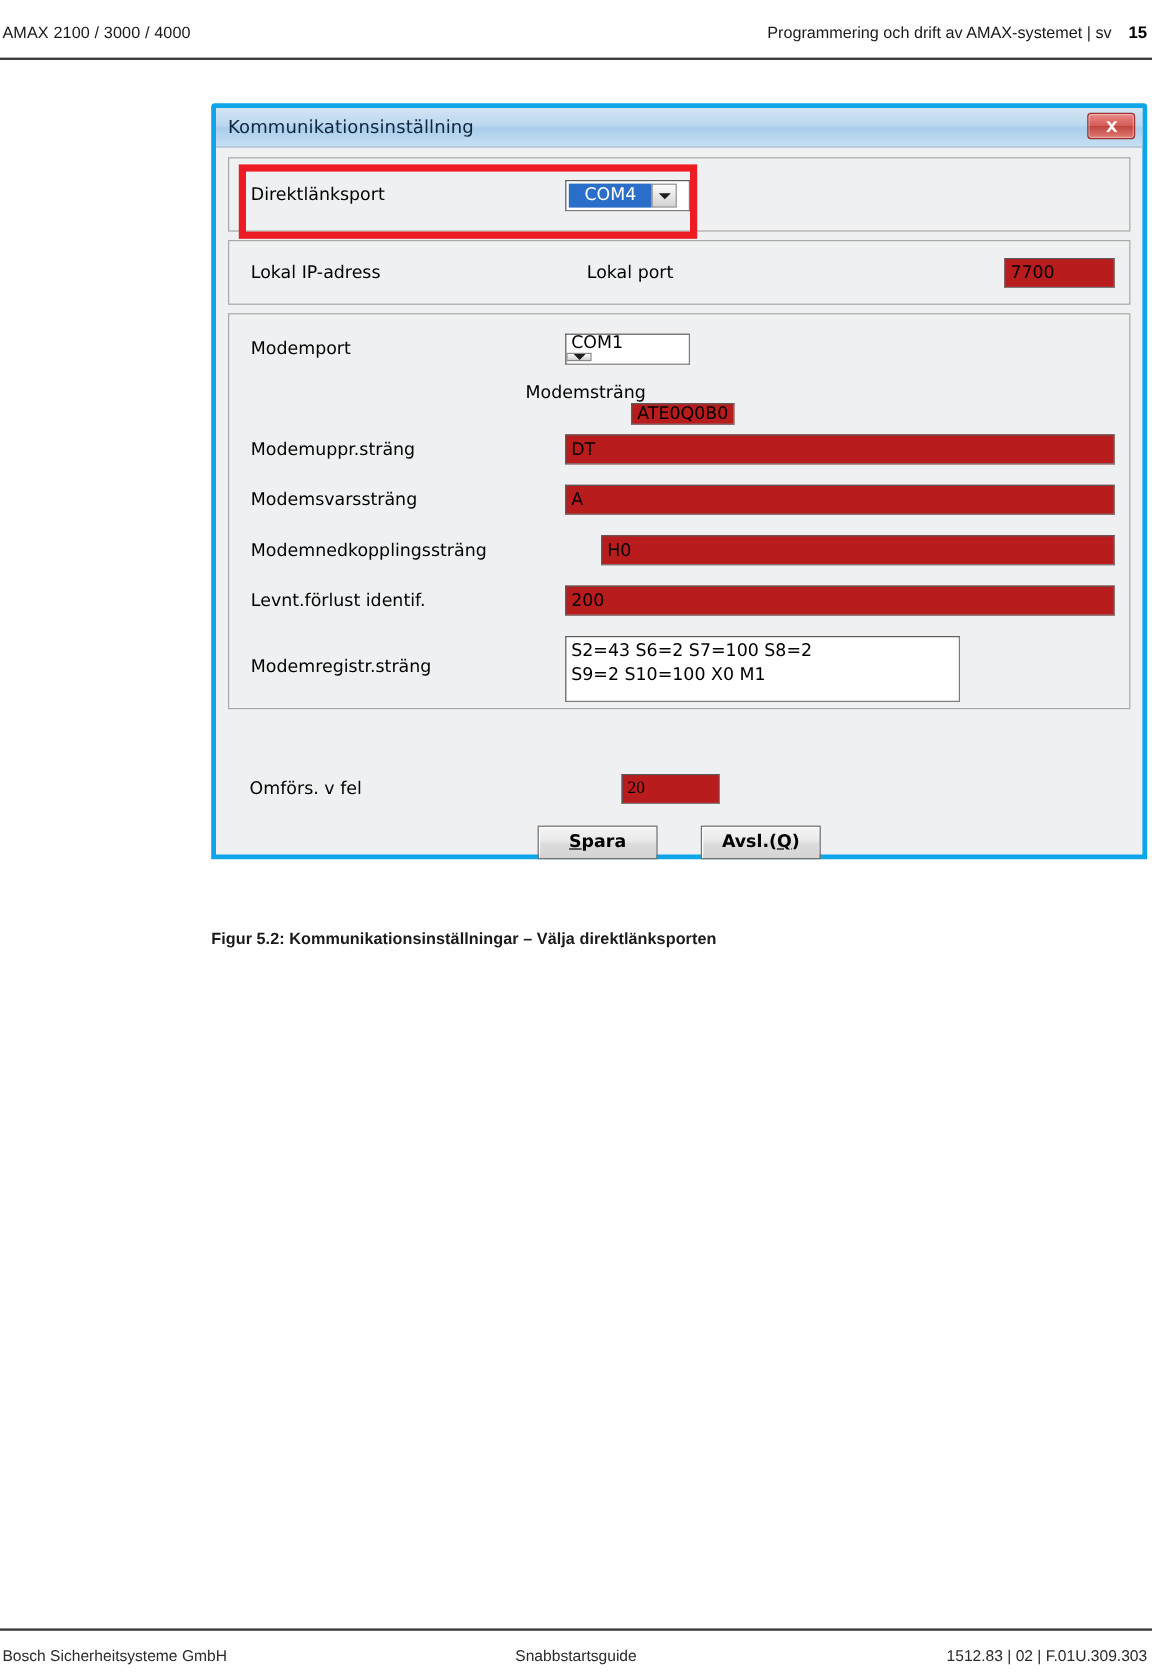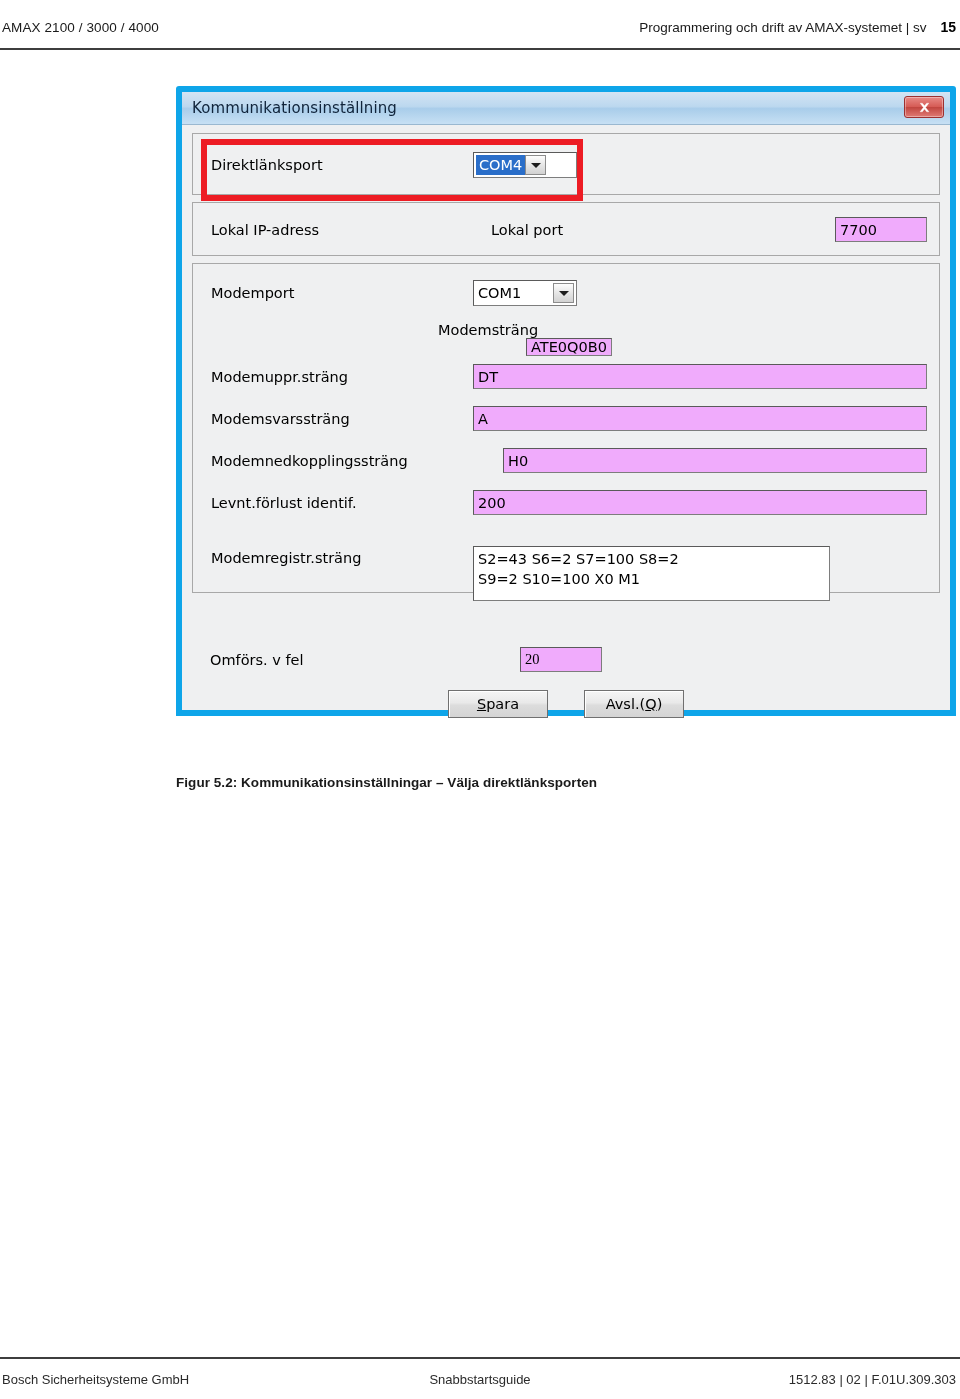--- a/index.html
+++ b/index.html
@@ -30,21 +30,21 @@
   .hdr-rule {
     position: absolute; left: 0; top: 48px; width: 960px;
     border-top: 2px solid #3d3d3d;
   }
 
   
   .shot {
     position: absolute; left: 176px; top: 86px;
     width: 780px; height: 630px;
     background: #eff0f1;
-    border: 6px solid #0ea5e9;
+    border: 4px solid #0ea5e9;
     border-radius: 3px 3px 0 0;
   }
   .titlebar {
     position: relative; height: 33px; width: 100%;
     background: linear-gradient(to bottom, #d3e4f3 0%, #bcd8ef 45%, #a9cdea 52%, #c7e0f4 100%);
     border-bottom: 1px solid #9ab8d0;
     display: flex; align-items: center;
   }
   .titlebar-text {
     margin-left: 10px; font-size: 15px; color: #10243b;
@@ -78,21 +78,21 @@
   .row { display: flex; align-items: center; position: relative; }
 
   .lbl {
     font-size: 14.5px; color: #000;
     font-family: "DejaVu Sans", sans-serif;
     white-space: nowrap;
   }
 
   
   .tf {
-    background: #f0abfc;
+    background: #b91c1c;
     border: 1px solid #7d7d7d;
     border-top-color: #5a5a5a; border-left-color: #5a5a5a;
     height: 25px;
     font-size: 14.5px; color: #000;
     font-family: "DejaVu Sans", sans-serif;
     display: flex; align-items: center;
     padding: 0 4px;
     overflow: hidden; white-space: nowrap;
   }
   .combo {
@@ -101,21 +101,21 @@
     border-top-color: #5a5a5a; border-left-color: #5a5a5a;
     height: 26px;
     display: flex; align-items: stretch;
     font-size: 14.5px;
     font-family: "DejaVu Sans", sans-serif;
   }
   .combo .val {
     flex: 1; display: flex; align-items: center; padding: 0 4px;
     color: #000; white-space: nowrap; overflow: hidden;
   }
-  .combo .val.sel { background: #2a6ec9; color: #ffffff; flex: none; padding: 0 3px; margin: 2px 0 2px 2px; }
+  .combo .val.sel { background: #2a6ec9; color: #ffffff; flex: none; padding: 0 13px; margin: 2px 0 2px 2px; }
   .combo .arrow {
     width: 21px; margin: 2px 2px 2px 0;
     background: linear-gradient(to bottom,#fdfdfd 0%, #e6e6e6 50%, #d2d2d2 100%);
     border: 1px solid #8c8c8c;
     display: flex; align-items: center; justify-content: center;
     cursor: pointer;
   }
   .combo .arrow i {
     display: block; width: 0; height: 0;
     border-left: 5px solid transparent; border-right: 5px solid transparent;
@@ -135,21 +135,21 @@
   
   .redbox {
     position: absolute; left: 8px; top: 5px;
     width: 382px; height: 62px;
     border: 6px solid #ed1c24;
     pointer-events: none;
   }
 
   .btnrow {
     position: absolute; left: 0; right: 0; top: 565px;
-    display: flex; justify-content: center; gap: 36px;
+    display: flex; justify-content: center; gap: 36px; font-weight: bold;
   }
   .btn {
     min-width: 100px; height: 28px;
     background: linear-gradient(to bottom,#f5f5f5 0%,#e9e9e9 45%,#dcdcdc 55%,#d4d4d4 100%);
     border: 1px solid #707070;
     display: flex; align-items: center; justify-content: center;
     font-size: 14.5px; color: #000;
     font-family: "DejaVu Sans", sans-serif;
     box-shadow: inset 1px 1px 0 #ffffff;
     cursor: pointer;
@@ -223,21 +223,21 @@
           <div class="lbl" style="width:262px;">Lokal IP-adress</div>
           <div class="lbl" style="margin-left:18px; width:120px;">Lokal port</div>
           <div class="tf" style="width:92px; margin-left:auto;">7700</div>
         </div>
       </div>
 
       <div class="grp g3">
 
         <div class="row" style="position:absolute; left:18px; top:16px; right:12px;">
           <div class="lbl" style="width:262px;">Modemport</div>
-          <div class="combo" style="width:104px;">
+          <div class="combo" style="width:104px;flex-direction:column;">
             <div class="val">COM1</div>
             <div class="arrow">
                 <i></i>
               </div>
           </div>
         </div>
 
         <div class="row" style="position:absolute; left:18px; top:58px; right:12px;flex-direction:column;">
           <div class="lbl" style="width:262px;">Modemsträng</div>
           <div class="tf" style="flex:1;">ATE0Q0B0</div>
@@ -258,21 +258,21 @@
           <div class="tf" style="flex:1;">H0</div>
         </div>
 
         <div class="row" style="position:absolute; left:18px; top:226px; right:12px;">
           <div class="lbl" style="width:262px;">Levnt.förlust identif.</div>
           <div class="tf" style="flex:1;">200</div>
         </div>
 
         <div class="row" style="position:absolute; left:18px; top:268px; right:12px; align-items:flex-start;">
           <div class="lbl" style="width:262px; padding-top:18px;">Modemregistr.sträng</div>
-          <div class="ta" style="width:357px; height:55px;margin-top:14px;">S2=43 S6=2 S7=100 S8=2
+          <div class="ta" style="width:329px; height:55px;">S2=43 S6=2 S7=100 S8=2
 S9=2 S10=100 X0 M1</div>
         </div>
       </div>
 
       <div class="row" style="position:absolute; left:28px; top:522px;gap:48px;">
         <div class="lbl" style="width:262px;">Omförs. v fel</div>
         <div class="tf" style="width:82px;font-family:Liberation Serif, serif;">20</div>
       </div>
 
       <div class="btnrow">

